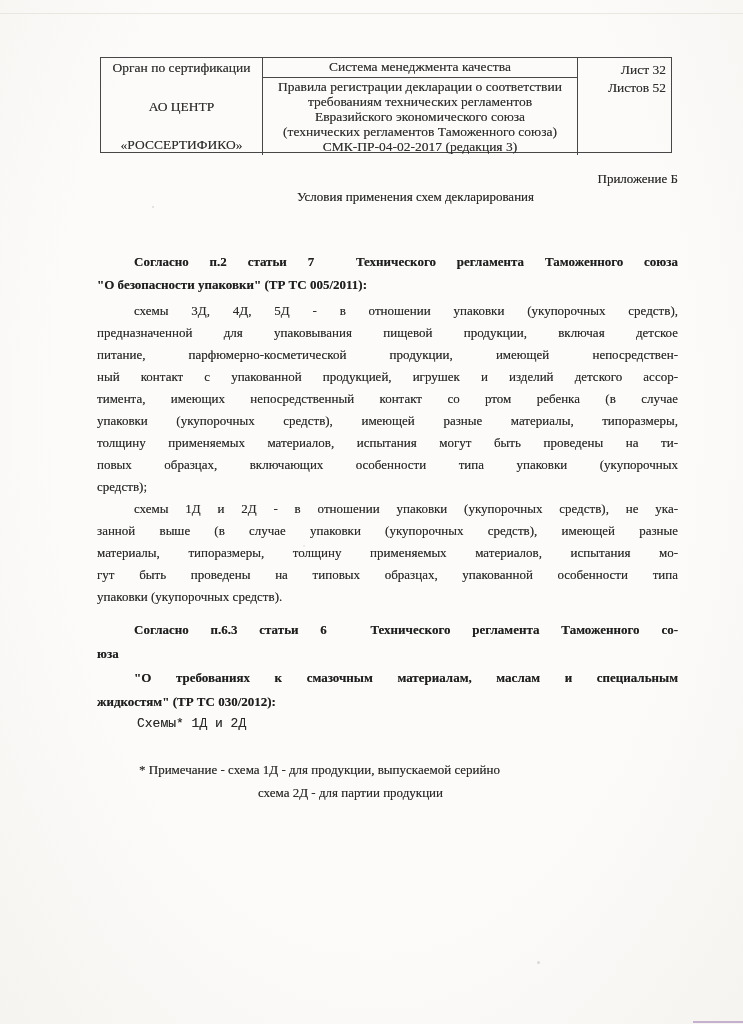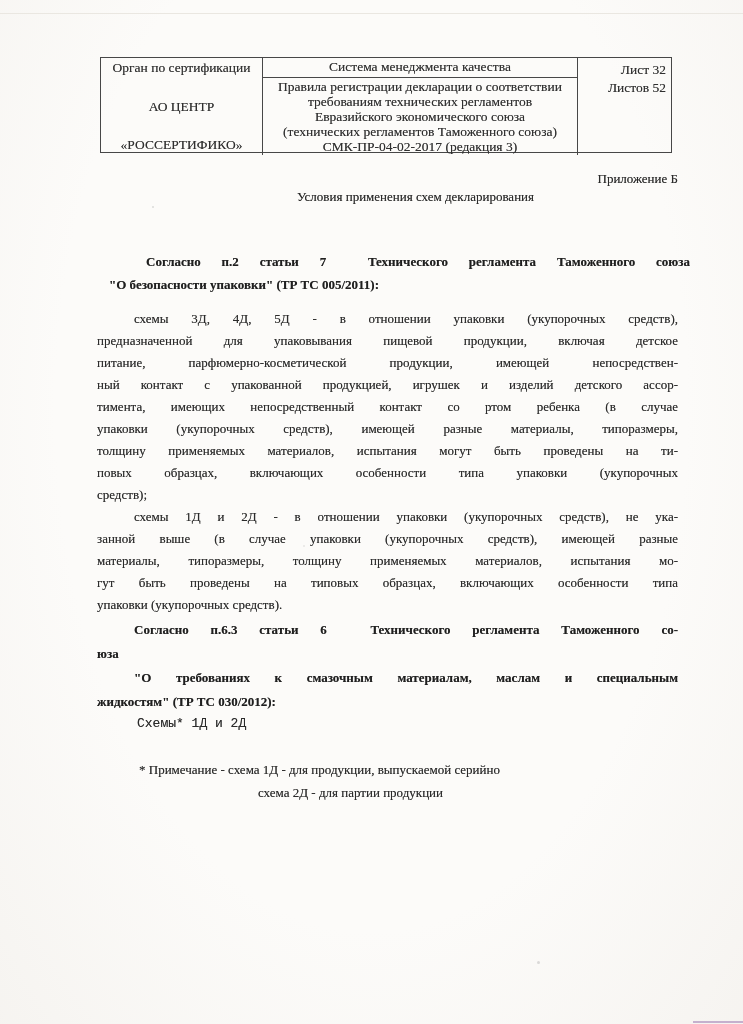--- a/index.html
+++ b/index.html
@@ -51,21 +51,21 @@
     text-align:right;padding:3px 5px 0 0;line-height:18px;
   }
 
   
   .content{position:absolute;left:97px;width:581px;font-size:13px;}
   .appendix{top:171px;text-align:right;padding-right:1px;}
   .subtitle{top:189px;text-align:center;padding-left:28px;}
 
   .h-bold{font-weight:bold;color:#1f1f1f;}
   .sec1-head{top:250px;line-height:23px;}
-  .body-block{top:308px;line-height:22px;text-align:justify;}
+  .body-block{top:300px;line-height:22px;text-align:justify;}
   .sec2-head{top:618px;line-height:24px;}
   .schemes{top:716px;padding-left:40px;font-family:Liberation Mono, monospace;}
   .note{top:758px;line-height:23px;}
   .note .n1{padding-left:42px;}
   .note .n2{padding-left:161px;}
 
   .ln{white-space:pre-wrap;}
   .j{text-align:justify;text-align-last:justify;}
   .ind{text-indent:37px;}
   .soft{text-shadow:0 0 .4px rgba(40,40,40,.55);}
@@ -98,39 +98,39 @@
     </div>
     <div class="hdr-cell hdr-sheets">
       <div>Лист 32</div>
       <div>Листов 52</div>
     </div>
   </div>
 
   <div class="content appendix soft" style="position:absolute;">Приложение Б</div>
   <div class="content subtitle soft" style="position:absolute;">Условия применения схем декларирования</div>
 
-  <div class="content sec1-head h-bold soft" style="position:absolute;margin-left:12px;">
+  <div class="content sec1-head h-bold soft" style="position:absolute;">
     <div class="ln j ind">Согласно п.2 статьи 7  Технического регламента Таможенного союза</div>
     <div class="ln">"О безопасности упаковки" (ТР ТС 005/2011):</div>
   </div>
 
   <div class="content body-block soft" style="position:absolute;">
     <div class="ln j ind">схемы 3Д, 4Д, 5Д - в отношении упаковки (укупорочных средств),</div>
     <div class="ln j">предназначенной для упаковывания пищевой продукции, включая детское</div>
     <div class="ln j">питание, парфюмерно-косметической продукции, имеющей непосредствен-</div>
     <div class="ln j">ный контакт с упакованной продукцией, игрушек и изделий детского ассор-</div>
     <div class="ln j">тимента, имеющих непосредственный контакт со ртом ребенка (в случае</div>
     <div class="ln j">упаковки (укупорочных средств), имеющей разные материалы, типоразмеры,</div>
     <div class="ln j">толщину применяемых материалов, испытания могут быть проведены на ти-</div>
     <div class="ln j">повых образцах, включающих особенности типа упаковки (укупорочных</div>
     <div class="ln">средств);</div>
     <div class="ln j ind">схемы 1Д и 2Д - в отношении упаковки (укупорочных средств), не ука-</div>
     <div class="ln j">занной выше (в случае упаковки (укупорочных средств), имеющей разные</div>
     <div class="ln j">материалы, типоразмеры, толщину применяемых материалов, испытания мо-</div>
-    <div class="ln j">гут быть проведены на типовых образцах, включающих особенности типа</div>
+    <div class="ln j">гут быть проведены на типовых образцах, упакованной особенности типа</div>
     <div class="ln">упаковки (укупорочных средств).</div>
   </div>
 
   <div class="content sec2-head h-bold soft" style="position:absolute;">
     <div class="ln j ind">Согласно п.6.3 статьи 6  Технического регламента Таможенного со-</div>
     <div class="ln">юза</div>
     <div class="ln j ind">"О требованиях к смазочным материалам, маслам и специальным</div>
     <div class="ln">жидкостям" (ТР ТС 030/2012):</div>
   </div>
 

